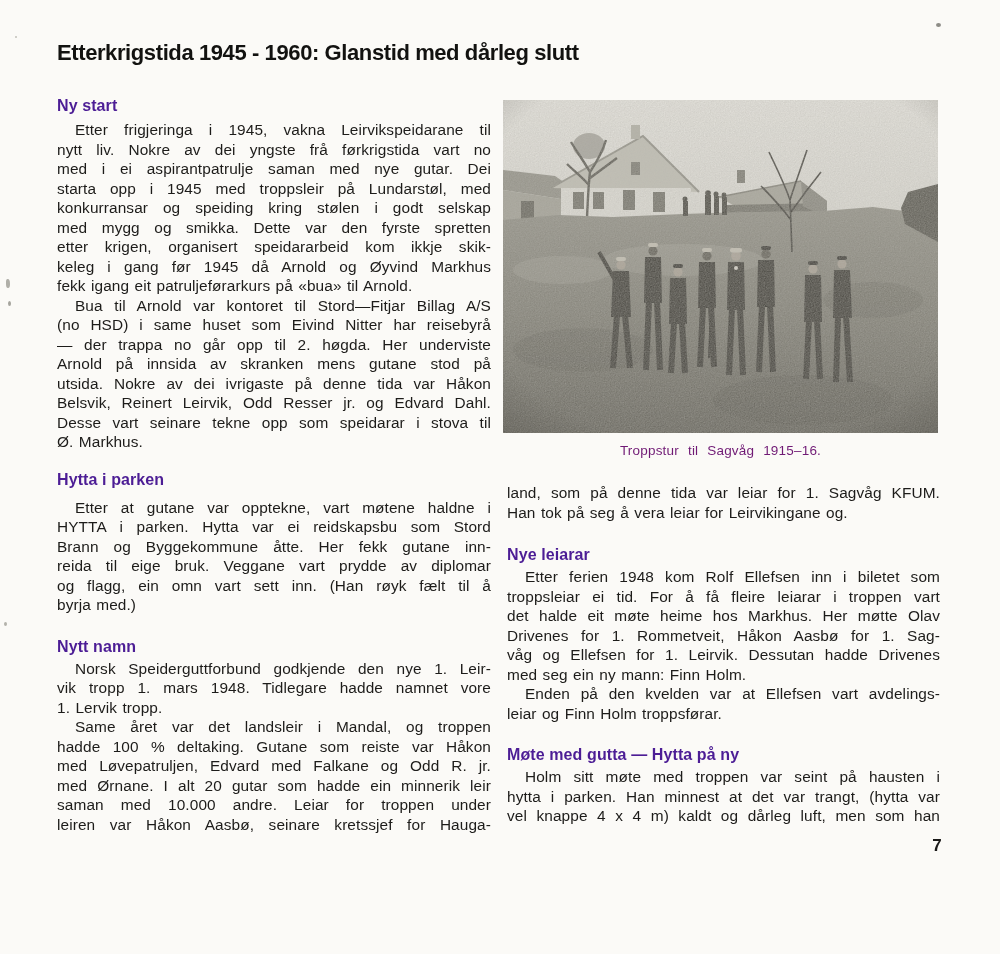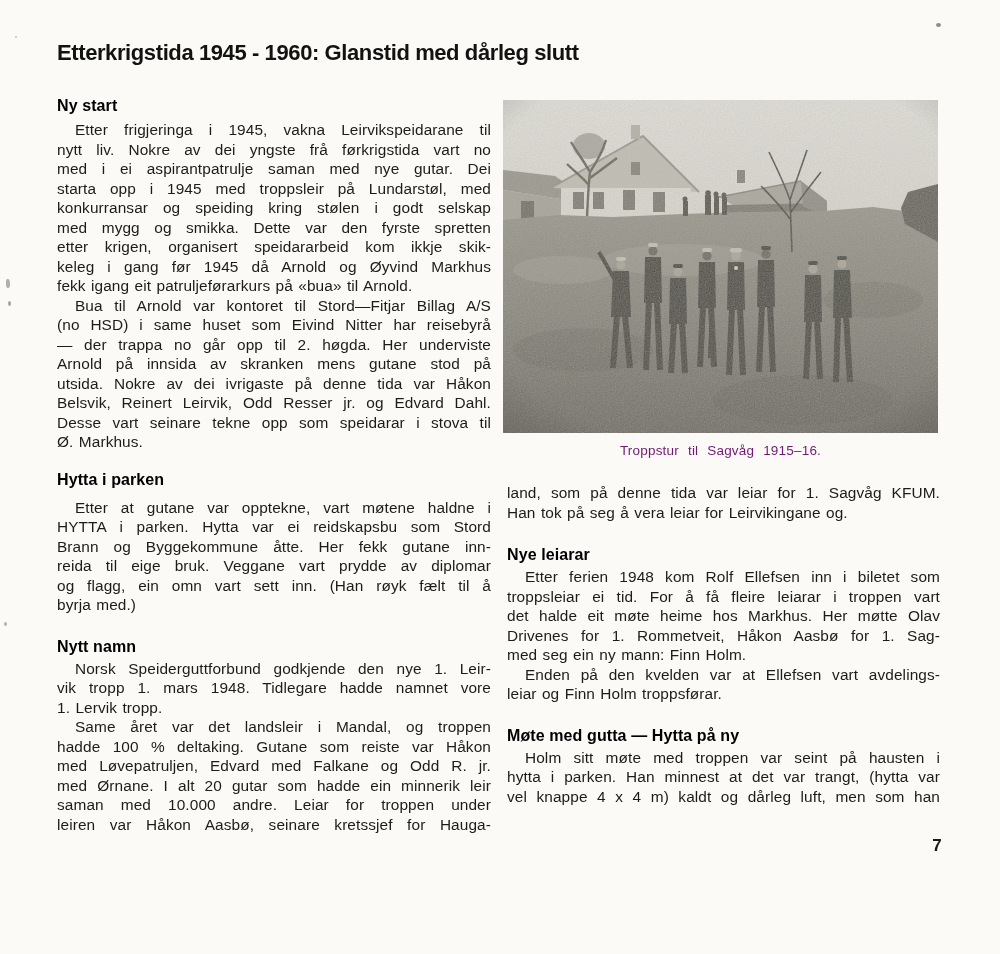--- a/index.html
+++ b/index.html
@@ -19,21 +19,21 @@
   }
   .column{
     position:absolute;width:434px;
     font-size:15.4px;line-height:19.5px;
     letter-spacing:0.1px;
   }
   .column.left{left:57px;top:96px;}
   .column.right{left:507px;top:483px;width:433px;}
   .heading{
     font-weight:bold;font-size:16px;line-height:20px;
-    color:#000000;
+    color:#4c1d95;
   }
   .para{margin:0;}
   .line{
     text-align:justify;
     text-align-last:justify;
     white-space:normal;
     word-spacing:1px;
   }
   .line.last{text-align-last:left;}
   .line.indent{text-indent:18px;}
@@ -268,20 +268,21 @@
       <div class="para" style="margin-top: 0px;">
         <div class="line">land, som på denne tida var leiar for 1. Sagvåg KFUM.</div>
         <div class="line last">Han tok på seg å vera leiar for Leirvikingane og.</div>
       </div>
       <div class="heading" style="margin-top: 23px;">Nye leiarar</div>
       <div class="para" style="margin-top: 2px;">
         <div class="line indent">Etter ferien 1948 kom Rolf Ellefsen inn i biletet som</div>
         <div class="line">troppsleiar ei tid. For å få fleire leiarar i troppen vart</div>
         <div class="line">det halde eit møte heime hos Markhus. Her møtte Olav</div>
         <div class="line">Drivenes for 1. Rommetveit, Håkon Aasbø for 1. Sag-</div>
+        <div class="line">våg og Ellefsen for 1. Leirvik. Dessutan hadde Drivenes</div>
         <div class="line last">med seg ein ny mann: Finn Holm.</div>
       </div>
       <div class="para" style="margin-top: 0px;">
         <div class="line indent">Enden på den kvelden var at Ellefsen vart avdelings-</div>
         <div class="line last">leiar og Finn Holm troppsførar.</div>
       </div>
       <div class="heading" style="margin-top: 22px;">Møte med gutta — Hytta på ny</div>
       <div class="para" style="margin-top: 2px;">
         <div class="line indent">Holm sitt møte med troppen var seint på hausten i</div>
         <div class="line">hytta i parken. Han minnest at det var trangt, (hytta var</div>

